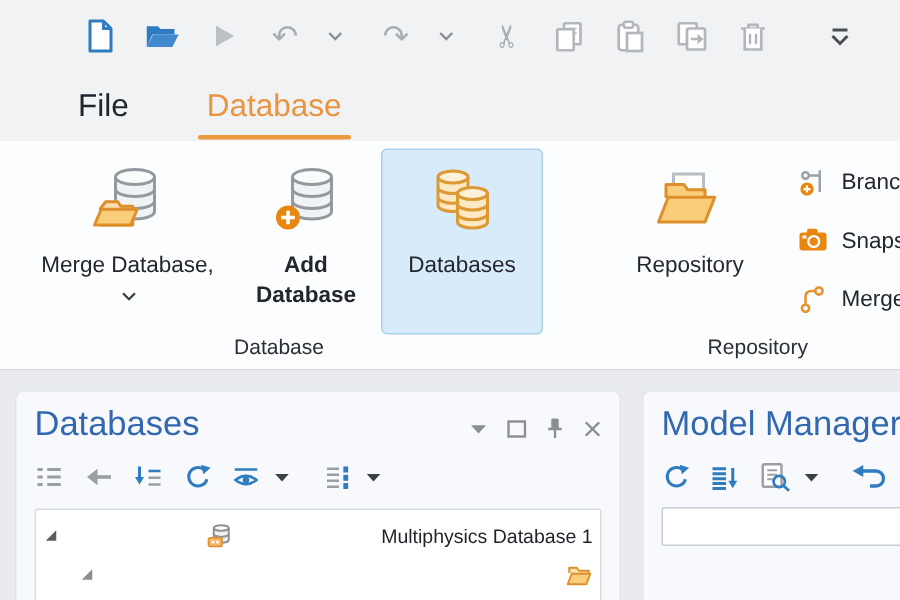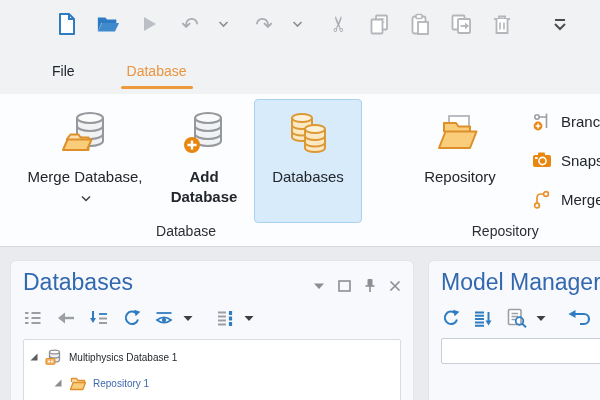--- a/index.html
+++ b/index.html
@@ -14,21 +14,21 @@
   .qat{height:48px;background:#f1f2f4;display:flex;align-items:center;padding-left:12px;gap:17px;}
   .qat .icn{width:24px;height:24px;display:flex;align-items:center;justify-content:center;flex:0 0 auto;}
   .applogo{width:22px;height:18px;border-radius:4px;margin-right:26px;
     background:linear-gradient(135deg,#2d5fb8 0%,#3f7ed0 45%,#bcd65a 60%,#f4e04d 78%,#3f7ed0 100%);
     box-shadow:0 0 0 1px #2c55a0 inset;}
   .glyph{font-size:21px;color:#a9adb2;line-height:1;}
   .chev-sm{margin-left:-8px;}
   .qat .sep-spacer{flex:1;}
   
   .tabs{height:46px;background:#f1f2f4;display:flex;align-items:center;padding-left:50px;gap:48px;}
-  .tab{font-size:14px;color:#20242e;cursor:default;position:relative;padding:6px 2px;}
+  .tab{font-size:21px;color:#20242e;cursor:default;position:relative;padding:6px 2px;}
   .tab.active{color:#e9953f;}
   .tab.active::after{content:"";position:absolute;left:-4px;right:-4px;bottom:-4px;height:3px;background:#ee9a3c;border-radius:2px;}
   
   .ribbon{height:153px;box-sizing:border-box;background:#fcfdfe;border-bottom:1px solid #d5d8dc;
     display:flex;align-items:stretch;padding:5px 0 0 10px;}
   .rgroup{display:flex;flex-direction:column;}
   .rgroup-buttons{display:flex;flex:1;align-items:stretch;}
   .rgroup-label{text-align:center;font-size:14px;color:#2b2e34;padding:0 0 7px;}
   .bigbtn{display:flex;flex-direction:column;align-items:center;padding-top:7px;border-radius:4px;
     border:1px solid transparent;box-sizing:border-box;}
@@ -46,21 +46,21 @@
   
   .workspace{height:153px;background:#e9ebee;display:flex;gap:14px;padding:13px 0 0 10px;box-sizing:content-box;}
   .panel{background:#f7f9fc;border:1px solid #e2e5e9;border-radius:6px 6px 0 0;padding:6px 12px 0 12px;box-sizing:border-box;}
   .panel-left{width:404px;flex:0 0 auto;}
   .panel-right{width:260px;flex:0 0 auto;}
   .phead{display:flex;justify-content:space-between;align-items:flex-start;margin-top:2px;}
   .ptitle{font-size:23px;color:#3268b0;white-space:nowrap;}
   .pcontrols{display:flex;gap:13px;margin-top:9px;align-items:center;}
   .ptoolbar{display:flex;align-items:center;gap:13px;margin-top:11px;height:22px;}
   .treebox{margin-top:10px;background:#fff;border:1px solid #d9dde2;border-radius:2px;padding:4px 5px;height:70px;overflow:hidden;}
-  .trow{display:flex;align-items:center;gap:6px;height:26px;font-size:10px;color:#1f2329;white-space:nowrap;}
+  .trow{display:flex;align-items:center;gap:6px;height:26px;font-size:13px;color:#1f2329;white-space:nowrap;justify-content:space-between;}
   .trow.child{padding-left:24px;color:#3d69ae;}
   .searchbox{margin-top:9px;width:230px;height:26px;border:1px solid #c9ced4;border-radius:2px;background:#fff;
     font-family:"Liberation Sans",sans-serif;font-size:14px;padding:0 6px;box-sizing:border-box;outline:none;}
   svg{display:block;}
 </style>
 </head>
 <body>
 
 <div class="qat">
   <span class="applogo"></span>
@@ -362,21 +362,20 @@
             <svg width="10" height="10" viewBox="0 0 10 10">
               <polygon points="8.5,1.5 8.5,8.5 1.5,8.5" fill="#8a8d92"></polygon>
             </svg>
           </span>
         <span>
           <svg width="18" height="17" viewBox="0 0 18 17">
             <path d="M2.5 7 V3.5 h5 l1.5 2 h6.5 v3" fill="#fbdfae" stroke="#de8f2a" stroke-width="1.3" stroke-linejoin="round"></path>
             <path d="M1.5 14.5 l2.6 -7 h12.4 l-2.6 7 z" fill="#f9cd79" stroke="#de8f2a" stroke-width="1.3" stroke-linejoin="round"></path>
           </svg>
         </span>
-        <span>Repository 1</span>
       </div>
     </div>
   </div>
 
   <div class="panel panel-right">
     <div class="phead">
       <span class="ptitle">Model Manager</span>
     </div>
 
     <div class="ptoolbar">

